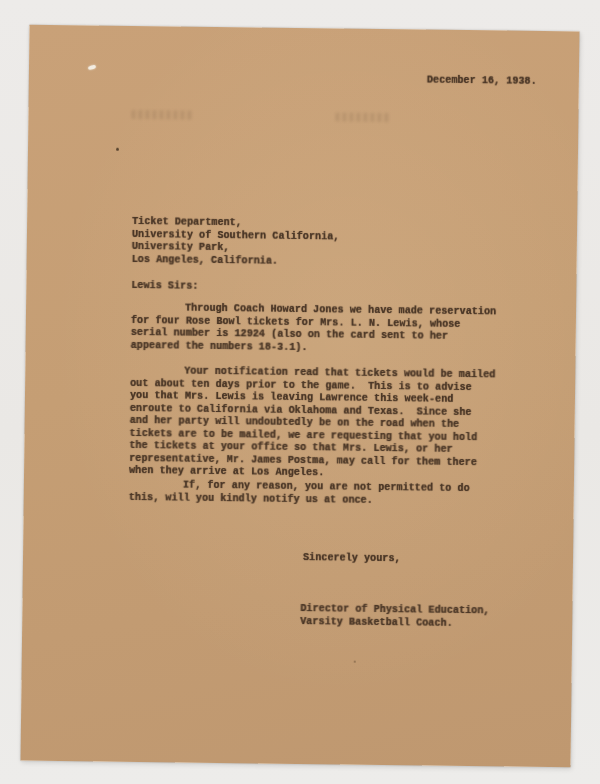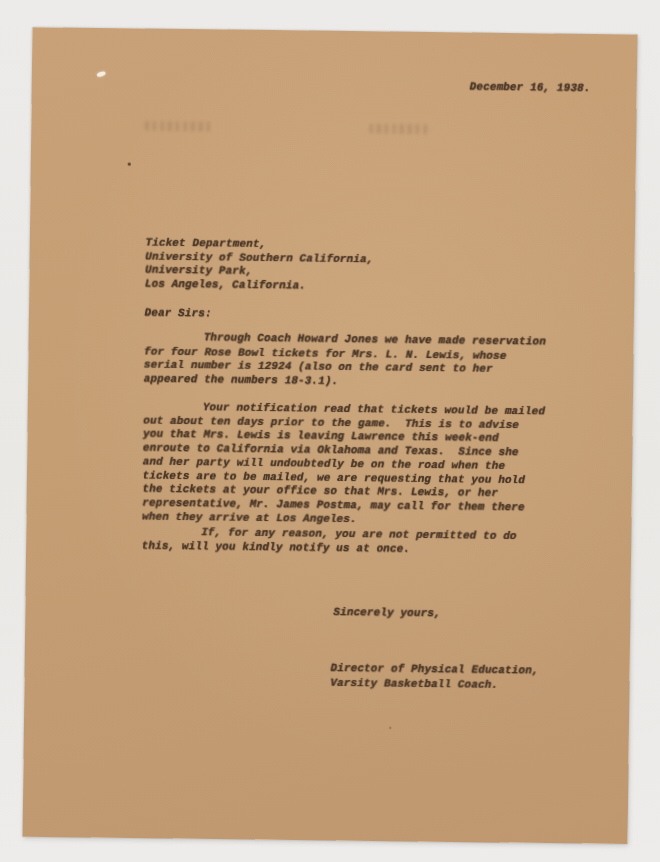--- a/index.html
+++ b/index.html
@@ -11,21 +11,20 @@
     height: 784px;
     background: #eceae7;
     overflow: hidden;
     position: relative;
     font-family: "Liberation Mono", "DejaVu Sans Mono", monospace;
   }
   .scan-surface {
     position: absolute;
     inset: 0;
     background: linear-gradient(180deg, #edebe9 0%, #eae8e5 55%, #edecea 100%);
-    font-style: italic;
   }
   .paper {
     position: absolute;
     left: 25px;
     top: 28px;
     width: 550px;
     height: 736px;
     background:
       radial-gradient(ellipse 420px 520px at 58% 42%, rgba(255,235,200,0.10), rgba(0,0,0,0) 70%),
       radial-gradient(ellipse 700px 900px at 50% 50%, rgba(0,0,0,0) 60%, rgba(90,60,30,0.10) 100%),
@@ -95,21 +94,21 @@
     <div class="speck dot-dark"></div>
     <div class="speck dot-faint"></div>
 
     <div class="typewritten date-line">December 16, 1938.</div>
 
     <div class="typewritten recipient-block">Ticket Department,
 University of Southern California,
 University Park,
 Los Angeles, California.</div>
 
-    <div class="typewritten salutation-line">Dear Sirs:</div>
+    <div class="typewritten salutation-line">Lewis Sirs:</div>
 
     <div class="typewritten body-para para-1">Through Coach Howard Jones we have made reservation
 for four Rose Bowl tickets for Mrs. L. N. Lewis, whose
 serial number is 12924 (also on the card sent to her
 appeared the numbers 18-3.1).</div>
 
     <div class="typewritten body-para para-2">Your notification read that tickets would be mailed
 out about ten days prior to the game.  This is to advise
 you that Mrs. Lewis is leaving Lawrence this week-end
 enroute to California via Oklahoma and Texas.  Since she

